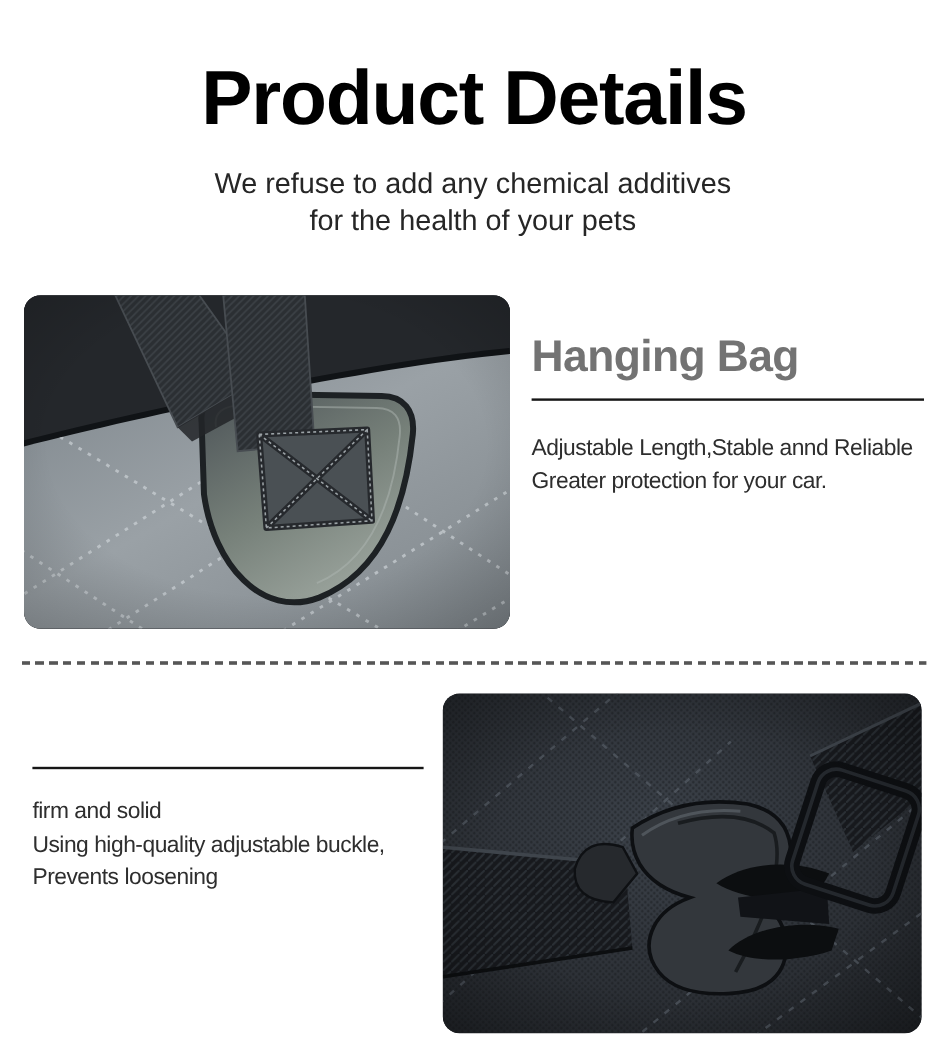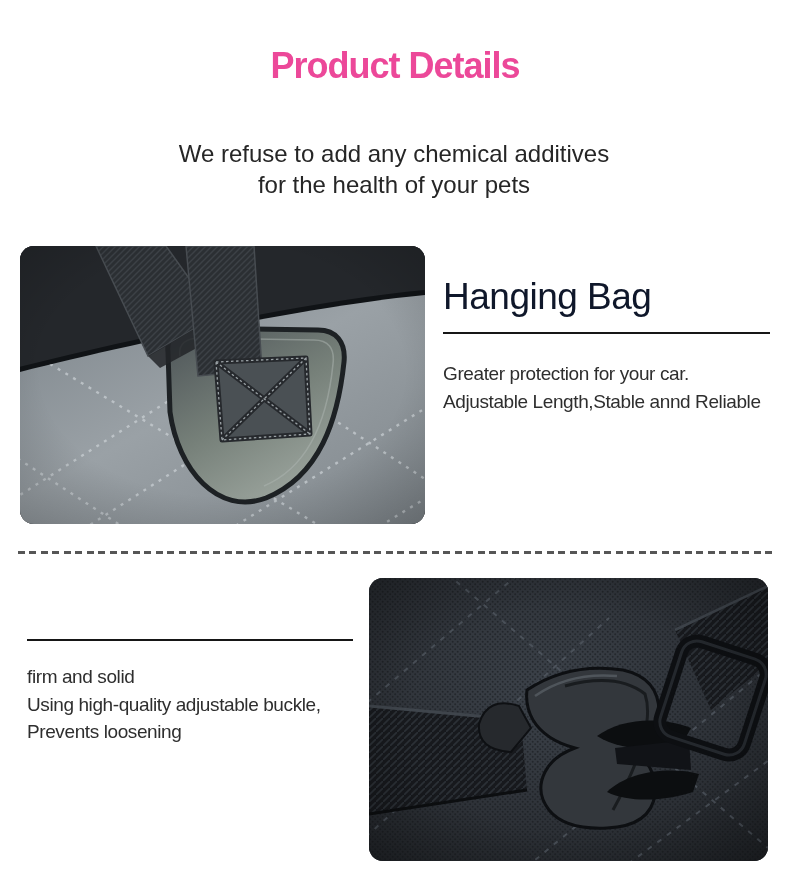--- a/index.html
+++ b/index.html
@@ -6,41 +6,41 @@
   html,body { width:790px; height:877px; }
   body {
     position:relative;
     background:#ffffff;
     font-family:"Liberation Sans","DejaVu Sans",sans-serif;
     overflow:hidden;
   }
   .page-title {
     position:absolute; top:46px; left:0; width:790px;
     text-align:center;
-    font-size:36px; font-weight:800; letter-spacing:-1px;
-    color:#ec4899; line-height:1.1;
+    font-size:64px; font-weight:800; letter-spacing:-1px;
+    color:#000000; line-height:1.1;
   }
   .subtitle {
     position:absolute; top:138px; left:0; width:788px;
     text-align:center;
     font-size:24px; line-height:31px; color:#262626;
   }
   .photo {
     position:absolute; border-radius:14px; overflow:hidden;
     background:#2c2f33;
   }
   .photo svg { display:block; }
   #photo1 { left:20px; top:246px; width:405px; height:278px; }
   #photo2 { left:369px; top:578px; width:399px; height:283px; }
   .section { position:absolute; }
   #section1 { left:443px; top:274px; width:340px; }
   #section2 { left:27px;  top:628px; width:345px; }
   .sec-heading {
-    font-size:37px; font-weight:400; letter-spacing:-0.5px;
-    color:#0f172a; line-height:46px; white-space:nowrap;
+    font-size:37px; font-weight:700; letter-spacing:-0.5px;
+    color:#737373; line-height:46px; white-space:nowrap;
   }
   .sec-rule { border:none; border-top:2px solid #161616; }
   #section1 .sec-rule { width:327px; margin-top:12px; }
   #section2 .sec-rule { width:326px; margin-top:11px; }
   .sec-body { color:#2e2e2e; }
   #section1 .sec-body { margin-top:26px; }
   #section2 .sec-body { margin-top:22px; }
   .sec-body div {
     font-size:19px; letter-spacing:-0.4px;
     line-height:27.5px; white-space:nowrap;
@@ -111,22 +111,22 @@
       <path d="M196,116 L286,112 L290,188 L202,194 Z M196,116 L290,188 M286,112 L202,194" fill="none" stroke="#9ba2a6" stroke-width="1.3" stroke-dasharray="2.5 2.5"></path>
     </g>
     <rect width="405" height="278" fill="url(#vg1)"></rect>
   </svg>
 </div>
 
 <div class="section" id="section1">
   <div class="sec-heading">Hanging Bag</div>
   <hr class="sec-rule">
   <div class="sec-body">
+    <div>Adjustable Length,Stable annd Reliable</div>
     <div>Greater protection for your car.</div>
-    <div>Adjustable Length,Stable annd Reliable</div>
   </div>
 </div>
 
 <div class="dashed-divider"></div>
 
 <div class="section" id="section2">
   <hr class="sec-rule">
   <div class="sec-body">
     <div>firm and solid</div>
     <div>Using high-quality adjustable buckle,</div>

